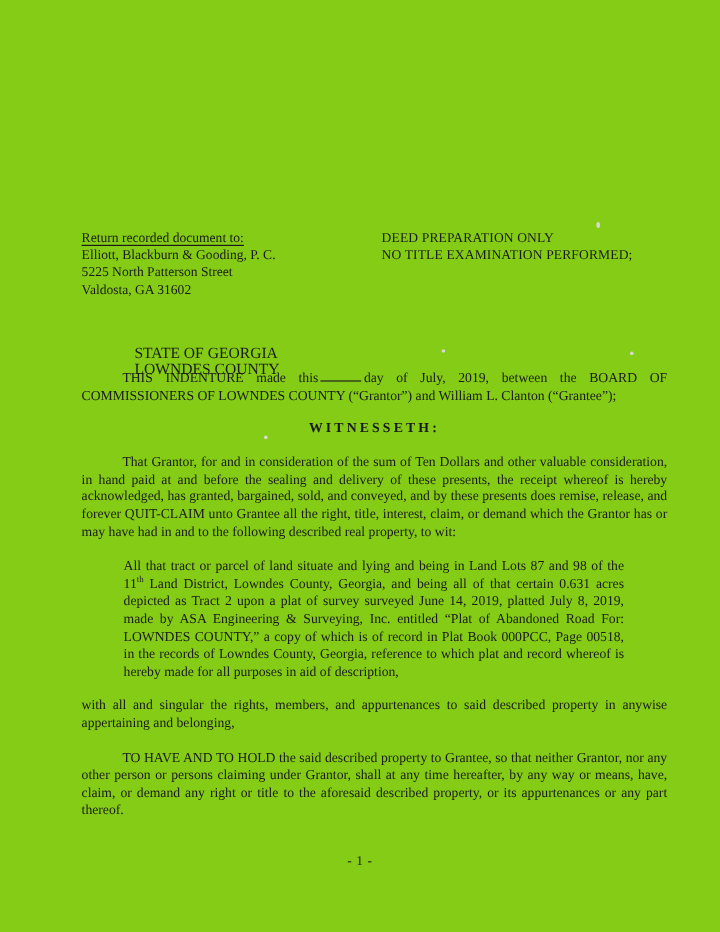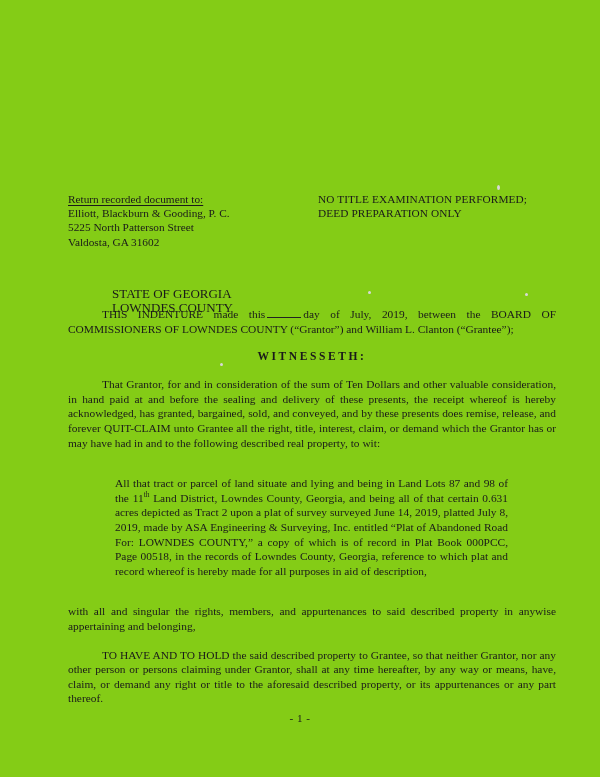--- a/index.html
+++ b/index.html
@@ -128,21 +128,21 @@
     line-height: 15px;
   }
 
   
   .legal-desc {
     margin-left: 35px;
     margin-right: 36px;
     width: 417px;
   }
   .legal-desc p {
-    margin: 12px;
+    margin: 0;
     font-size: 11.4px;
     line-height: 14.6px;
     text-align: justify;
     text-justify: inter-word;
   }
   sup.ordinal {
     font-size: 7.4px;
     vertical-align: super;
     line-height: 0;
   }
@@ -177,22 +177,22 @@
   <div class="speckle" style="left:220px; top:363px; width:3px; height:3px;"></div>
 
   <div class="header-block">
     <div class="return-col">
       <span class="return-title">Return recorded document to:</span>
       <span class="return-line">Elliott, Blackburn &amp; Gooding, P. C.</span>
       <span class="return-line">5225 North Patterson Street</span>
       <span class="return-line">Valdosta, GA 31602</span>
     </div>
     <div class="notice-col">
+      <span class="notice-line">DEED PREPARATION ONLY</span>
       <span class="notice-line">NO TITLE EXAMINATION PERFORMED;</span>
-      <span class="notice-line">DEED PREPARATION ONLY</span>
     </div>
   </div>
 
 
   <div class="state-block">
     <span>STATE OF GEORGIA</span>
     <span>LOWNDES COUNTY</span>
   </div>
 
   <div class="body-col">

